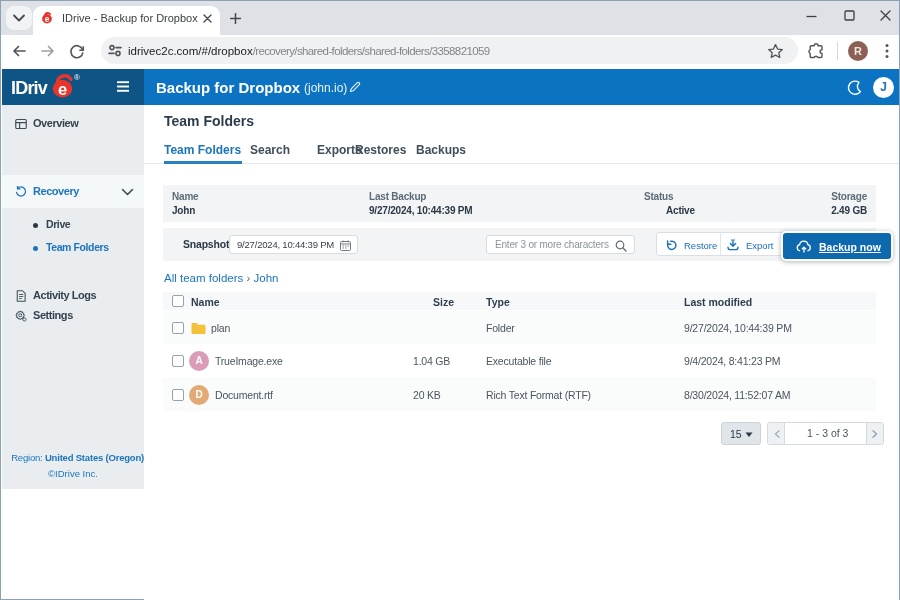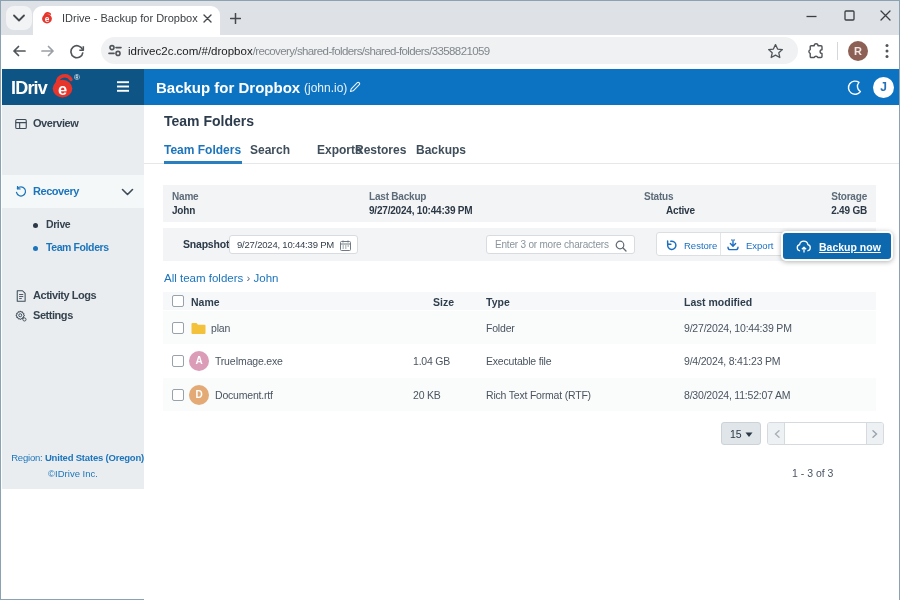--- a/index.html
+++ b/index.html
@@ -310,20 +310,20 @@
       <span style="position:absolute;left:8px;top:5px;">15</span>
       <svg style="position:absolute;right:7px;top:9px;" width="8" height="6" viewBox="0 0 8 6">
           <path d="M0.5 0.5 L4 5 L7.5 0.5 Z" fill="#2b3845"></path>
         </svg>
     </div>
     <div class="abs" style="left:623px;top:317px;width:117px;height:23px;background:#fff;border:1px solid #d4dade;border-radius:3px;font-size:10.5px;color:#4a5560;">
       <div style="position:absolute;left:0;top:0;width:17px;height:21px;background:#eef1f3;border-right:1px solid #d4dade;border-radius:2px 0 0 2px;"></div>
       <svg style="position:absolute;left:6px;top:7px;" width="6" height="8" viewBox="0 0 6 8">
           <path d="M5 0.8 L1.5 4 L5 7.2" fill="none" stroke="#a8b1b8" stroke-width="1.4" stroke-linecap="round"></path>
         </svg>
-      <span style="position:absolute;left:24px;top:4px;margin-top:40px;">1 - 3 of 3</span>
+      <span style="position:absolute;left:39px;top:4px;">1 - 3 of 3</span>
       <div style="position:absolute;right:0;top:0;width:17px;height:21px;background:#eef1f3;border-left:1px solid #d4dade;border-radius:0 2px 2px 0;"></div>
       <svg style="position:absolute;right:5px;top:7px;" width="6" height="8" viewBox="0 0 6 8">
           <path d="M1 0.8 L4.5 4 L1 7.2" fill="none" stroke="#99a3ab" stroke-width="1.4" stroke-linecap="round"></path>
         </svg>
     </div>
   </div>
 </div>
 
 </body></html>

